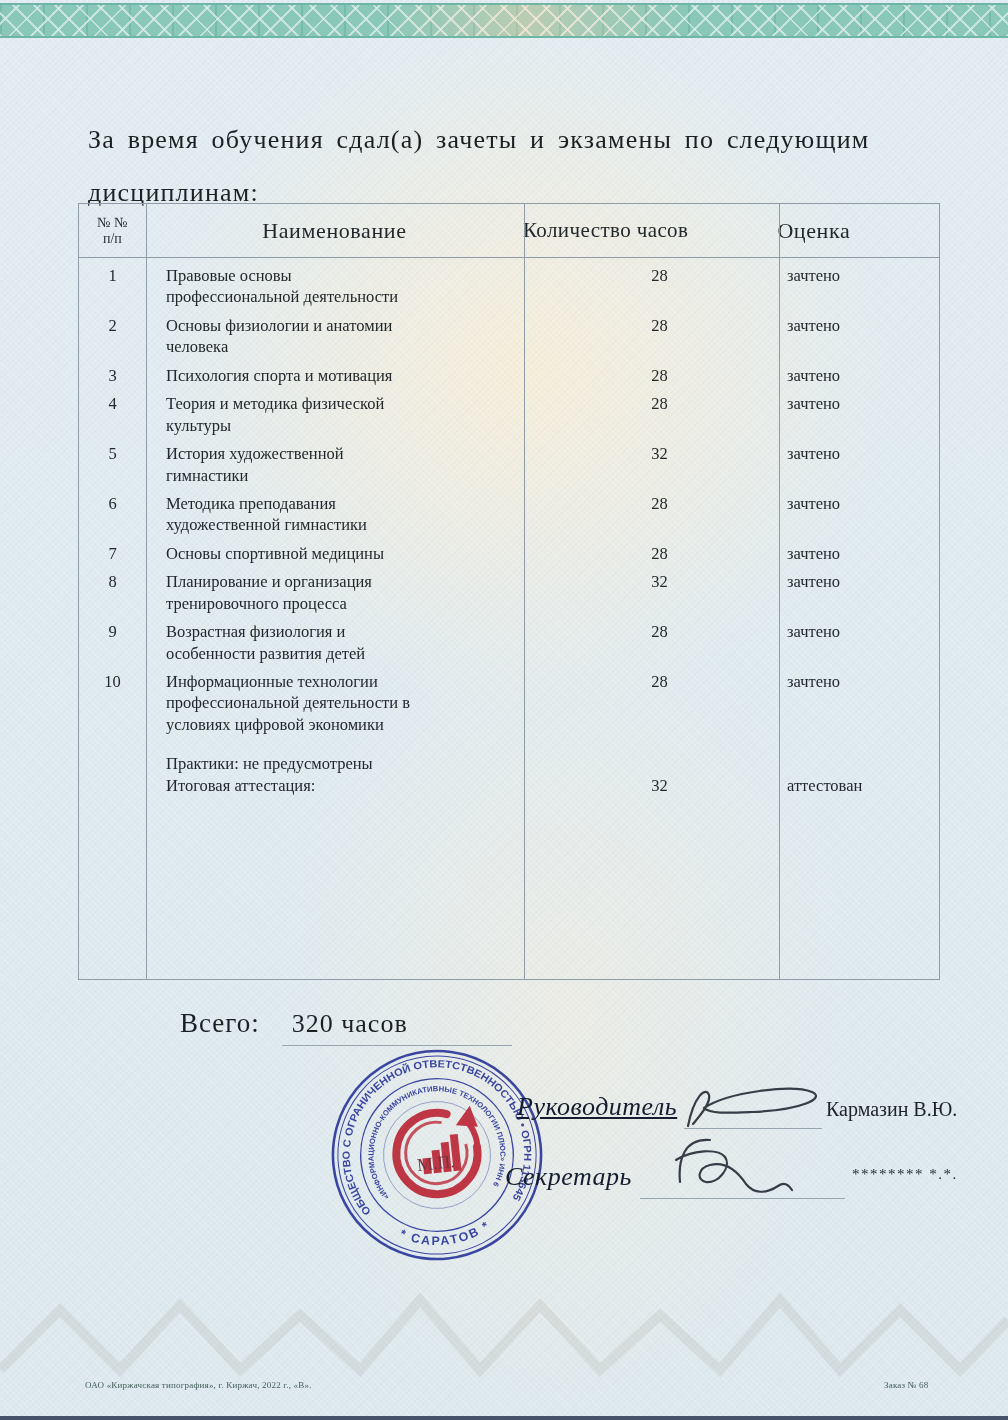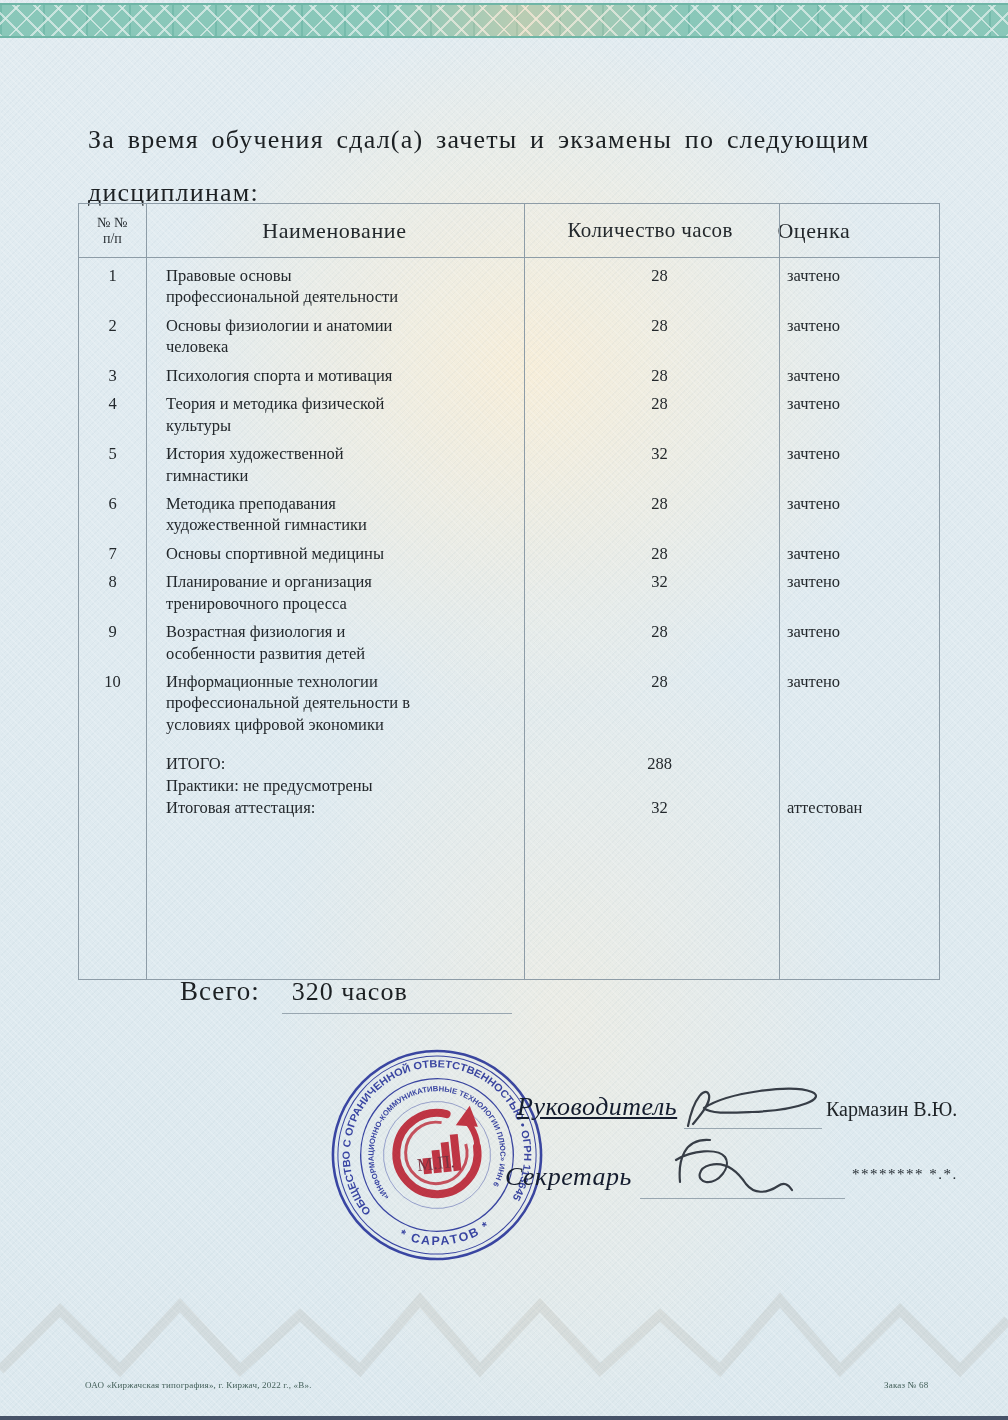--- a/index.html
+++ b/index.html
@@ -31,32 +31,32 @@
   .watermark{position:absolute;left:0;top:1270px;width:1008px;height:120px;opacity:.10;pointer-events:none;}
   .heading{position:absolute;left:88px;top:113px;width:860px;
     font-size:26px;letter-spacing:1.2px;word-spacing:5px;color:#1c2023;line-height:2.05;}
   
   .dtable{position:absolute;left:78px;top:203px;width:862px;height:777px;border:1px solid #8d9ca7;box-sizing:border-box;}
   .vline{position:absolute;top:0;bottom:0;width:1px;background:#8d9ca7;}
   .v1{left:67px}.v2{left:445px}.v3{left:700px}
   .thead{display:flex;height:54px;border-bottom:1px solid #8d9ca7;box-sizing:border-box;align-items:center;}
   .thead .hnum{width:67px;text-align:center;font-size:14px;line-height:1.1;color:#2a3035;}
   .thead .hname{width:378px;text-align:center;font-size:22px;letter-spacing:.6px;}
-  .thead .hhours{width:255px;text-align:center;font-size:21px;letter-spacing:.4px;}
+  .thead .hhours{width:255px;text-align:left;font-size:21px;letter-spacing:.4px;}
   .thead .hgrade{width:162px;text-align:left;font-size:22px;letter-spacing:.6px;}
   .tbody{padding-top:4px;}
   .trow{display:flex;align-items:flex-start;padding:3px 0 4px 0;font-size:16.5px;line-height:1.3;}
   .cell-num{width:67px;text-align:center;flex:none;}
   .cell-name{width:362px;padding-left:20px;padding-right:4px;flex:none;white-space:pre-line;}
   .cell-hours{width:255px;text-align:center;flex:none;}
   .cell-grade{width:162px;text-align:left;flex:none;}
   .totals{margin-top:14px;}
   .totals .trow{padding:0;line-height:1.32;}
   
-  .summary{position:absolute;left:180px;top:976px;font-size:27px;letter-spacing:1px;color:#1c2023;}
+  .summary{position:absolute;left:180px;top:1008px;font-size:27px;letter-spacing:1px;color:#1c2023;}
   .summary .lbl{display:inline-block;}
   .summary .val{display:inline-block;margin-left:22px;min-width:210px;border-bottom:1px solid #98a6b0;
     padding:0 10px 6px 10px;font-size:26px;}
   
   .sig-label{position:absolute;font-style:italic;font-size:26px;letter-spacing:.5px;color:#141c2e;}
   .sig-line{position:absolute;height:1px;background:#98a6b0;}
   .sig-name{position:absolute;font-size:20px;color:#1e2327;}
   .sig-stars{position:absolute;font-size:15px;letter-spacing:1.5px;color:#232a30;}
   .sig-draw{position:absolute;pointer-events:none;}
   .stamp{position:absolute;left:328px;top:1046px;width:218px;height:218px;opacity:.92;mix-blend-mode:multiply;}
@@ -160,26 +160,20 @@
         <div class="trow">
           <div class="cell-num">10</div>
           <div class="cell-name">Информационные технологии
 профессиональной деятельности в
 условиях цифровой экономики</div>
           <div class="cell-hours">28</div>
           <div class="cell-grade">зачтено</div>
         </div>
       </div>
     <div class="totals">
-        <div class="trow">
-          <div class="cell-num"></div>
-          <div class="cell-name">ИТОГО:</div>
-          <div class="cell-hours">288</div>
-          <div class="cell-grade"></div>
-        </div>
         <div class="trow">
           <div class="cell-num"></div>
           <div class="cell-name">Практики: не предусмотрены</div>
           <div class="cell-hours"></div>
           <div class="cell-grade"></div>
         </div>
         <div class="trow">
           <div class="cell-num"></div>
           <div class="cell-name">Итоговая аттестация:</div>
           <div class="cell-hours">32</div>

